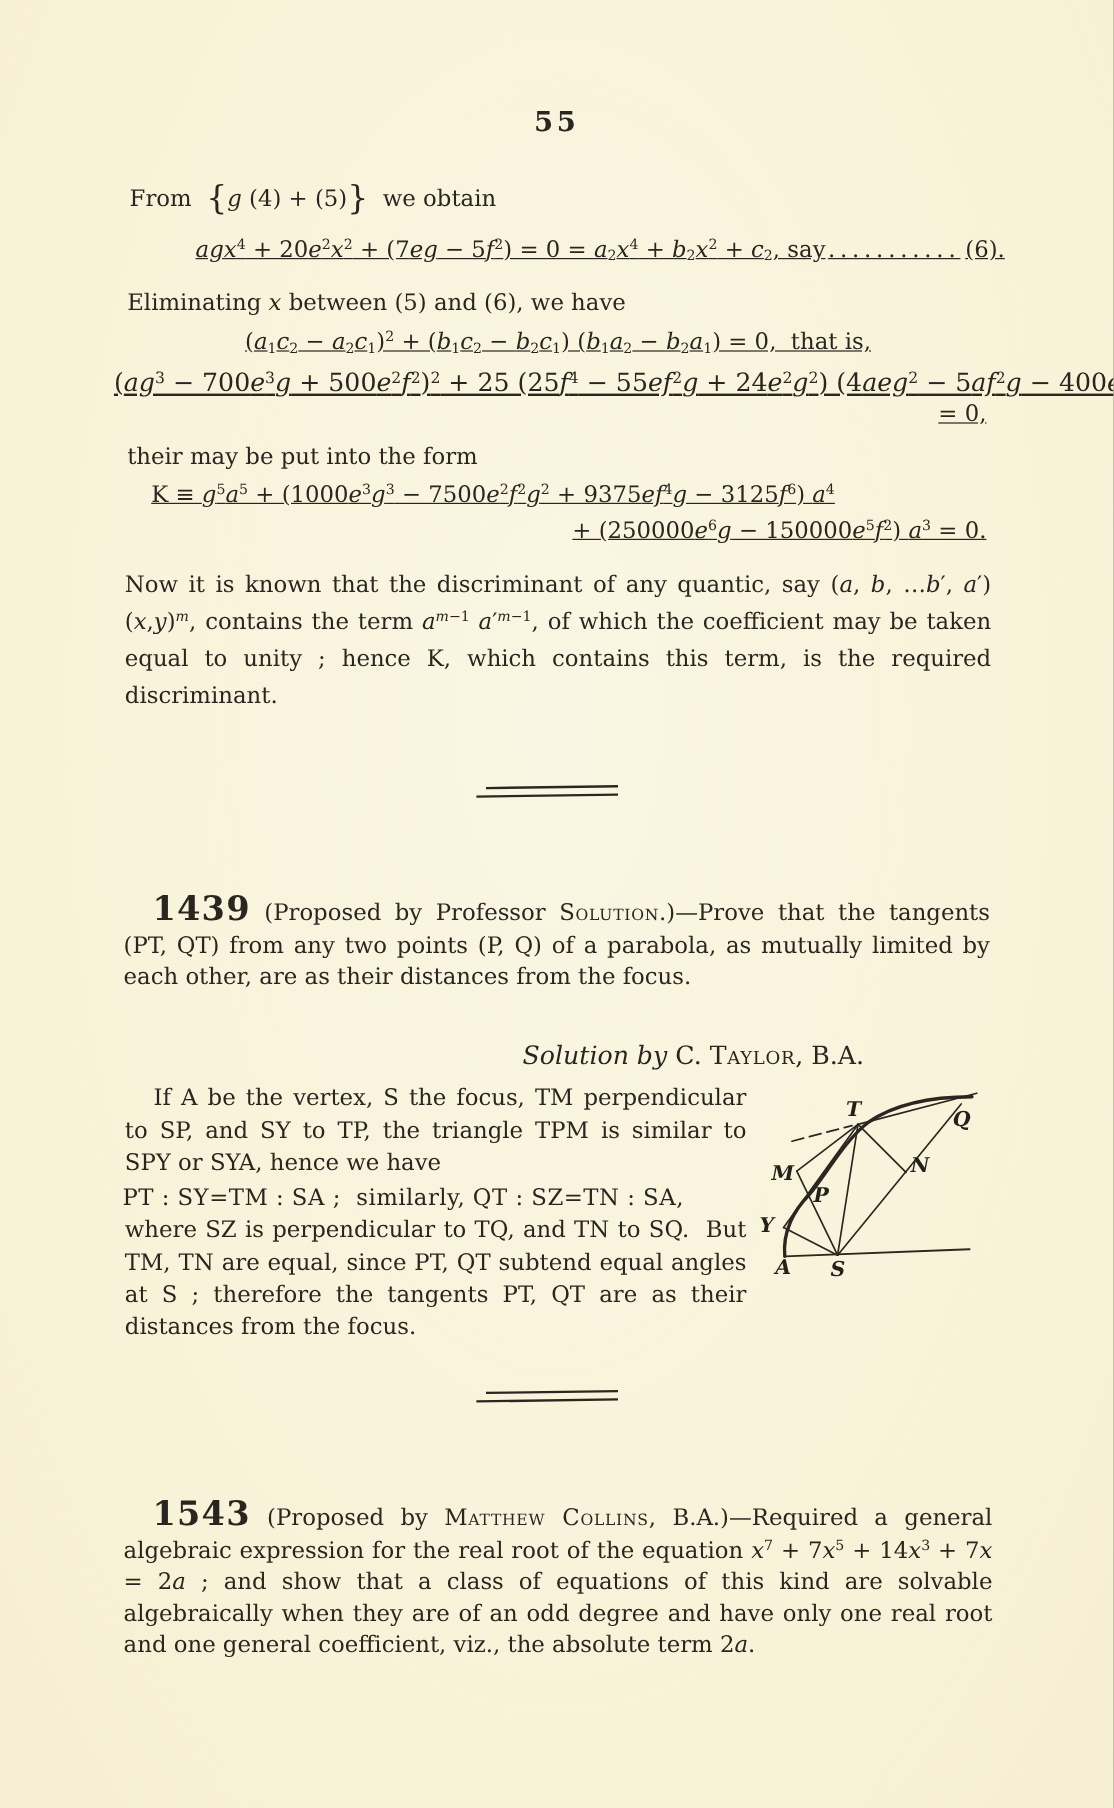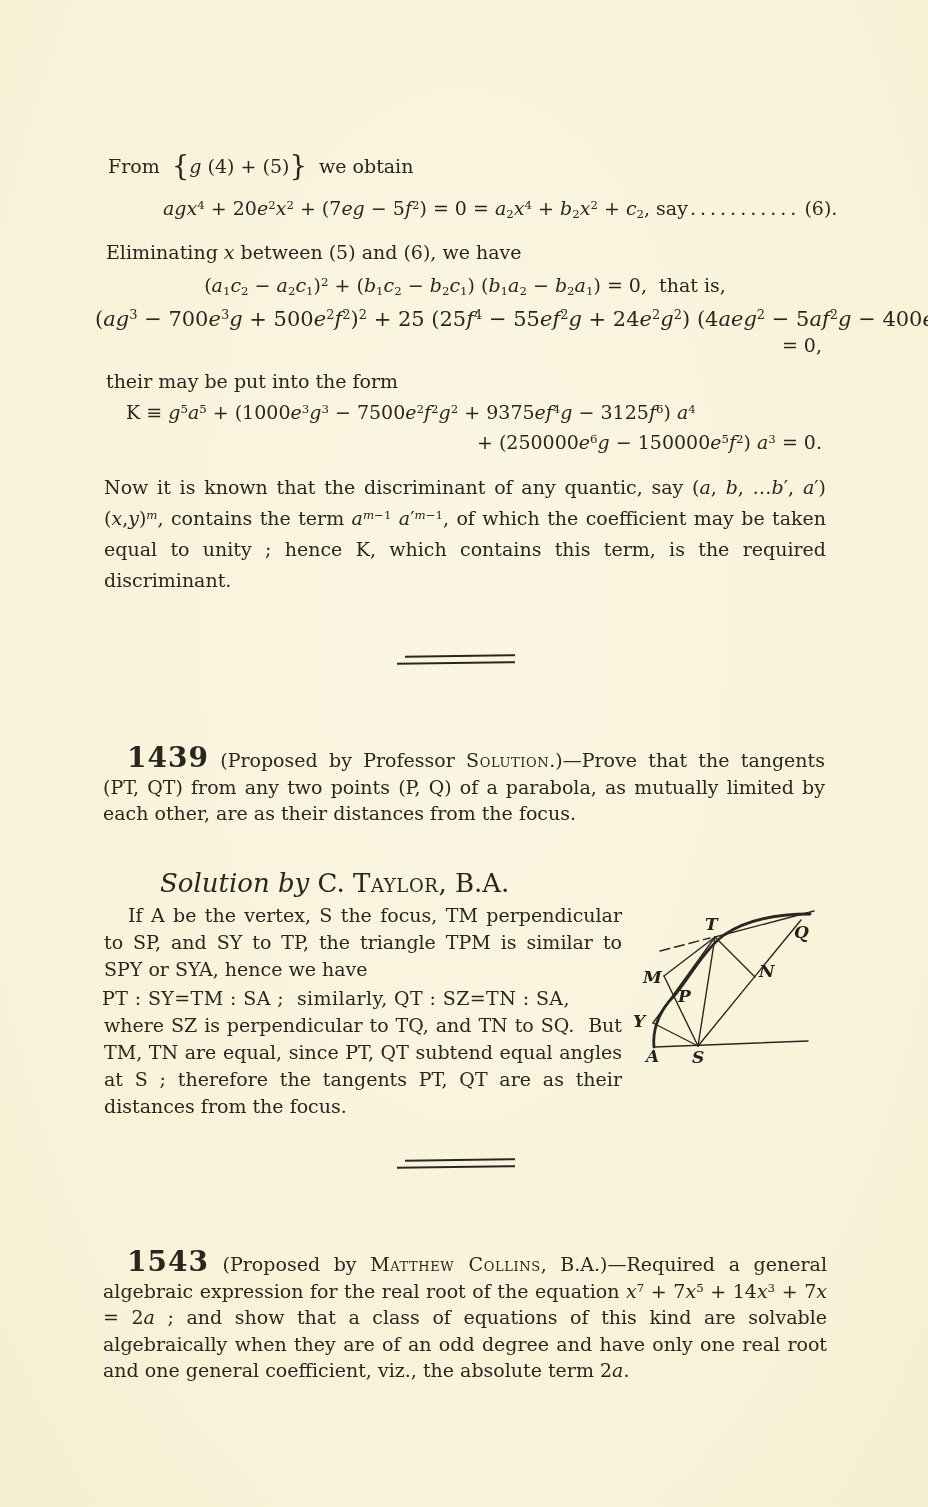--- a/index.html
+++ b/index.html
@@ -14,44 +14,45 @@
     font-size:19px;
     overflow:hidden;
   }
   .abs{position:absolute;}
   .pageno{
     top:88px;left:0;width:100%;
     text-align:center;
     font-weight:bold;font-size:23px;letter-spacing:3px;
   }
   .prose{line-height:27px;text-align:justify;}
-  .eq{white-space:nowrap;}
+  .eq{white-space:nowrap;text-decoration:underline;}
   .eq i, .prose i{font-family:"DejaVu Serif","Liberation Serif",serif;}
   sup{font-size:0.62em;line-height:0;vertical-align:0.55em;}
   sub{font-size:0.62em;line-height:0;vertical-align:-0.25em;}
   .brc{font-size:1.45em;vertical-align:-0.08em;line-height:0;}
   .dots{letter-spacing:4px;margin:0 4px 0 2px;}
   .sc{font-variant:small-caps;letter-spacing:0.6px;}
   .prob-num{font-weight:bold;font-size:28px;letter-spacing:1px;}
   .indent{text-indent:24px;}
   .rule{position:absolute;height:2px;background:#2b2720;}
   .divider{height:9px;}
-  .sol-head{text-align:left;font-size:26px;}
+  .sol-head{text-align:right;font-size:21px;}
   .ratio-line{margin:2px 0 0 -2px;white-space:nowrap;letter-spacing:0.4px;}
   .right-tail{text-align:right;}
   svg text{
     font-family:"DejaVu Serif","Liberation Serif",serif;
     font-style:italic;font-weight:bold;font-size:17px;fill:#24211b;
   }
 </style>
 </head>
 <body>
 
 <div class="page">
 
+  <div class="abs pageno">55</div>
 
   <div class="abs" style="top:155px;left:108px;text-align:right;">From&nbsp; <span class="brc">{</span><i>g</i> (4) + (5)<span class="brc">}</span>&nbsp; we obtain</div>
 
   <div class="abs eq" style="top:197px;left:163px;"><i>agx</i><sup>4</sup> + 20<i>e</i><sup>2</sup><i>x</i><sup>2</sup> + (7<i>eg</i> − 5<i>f</i><sup>2</sup>) = 0 = <i>a</i><sub>2</sub><i>x</i><sup>4</sup> + <i>b</i><sub>2</sub><i>x</i><sup>2</sup> + <i>c</i><sub>2</sub>, say<span class="dots">...........</span>(6).</div>
 
   <div class="abs" style="top:241px;left:106px;">Eliminating <i>x</i> between (5) and (6), we have</div>
 
   <div class="abs eq" style="top:274px;left:180px;width:570px;text-align:center;">(<i>a</i><sub>1</sub><i>c</i><sub>2</sub> − <i>a</i><sub>2</sub><i>c</i><sub>1</sub>)<sup>2</sup> + (<i>b</i><sub>1</sub><i>c</i><sub>2</sub> − <i>b</i><sub>2</sub><i>c</i><sub>1</sub>) (<i>b</i><sub>1</sub><i>a</i><sub>2</sub> − <i>b</i><sub>2</sub><i>a</i><sub>1</sub>) = 0, &nbsp;that is,</div>
 
   <div class="abs eq" style="top:307px;left:95px;font-size:21px;">(<i>ag</i><sup>3</sup> − 700<i>e</i><sup>3</sup><i>g</i> + 500<i>e</i><sup>2</sup><i>f</i><sup>2</sup>)<sup>2</sup> + 25 (25<i>f</i><sup>4</sup> − 55<i>ef</i><sup>2</sup><i>g</i> + 24<i>e</i><sup>2</sup><i>g</i><sup>2</sup>) (4<i>aeg</i><sup>2</sup> − 5<i>af</i><sup>2</sup><i>g</i> − 400<i>e</i><sup>4</sup>)</div>

